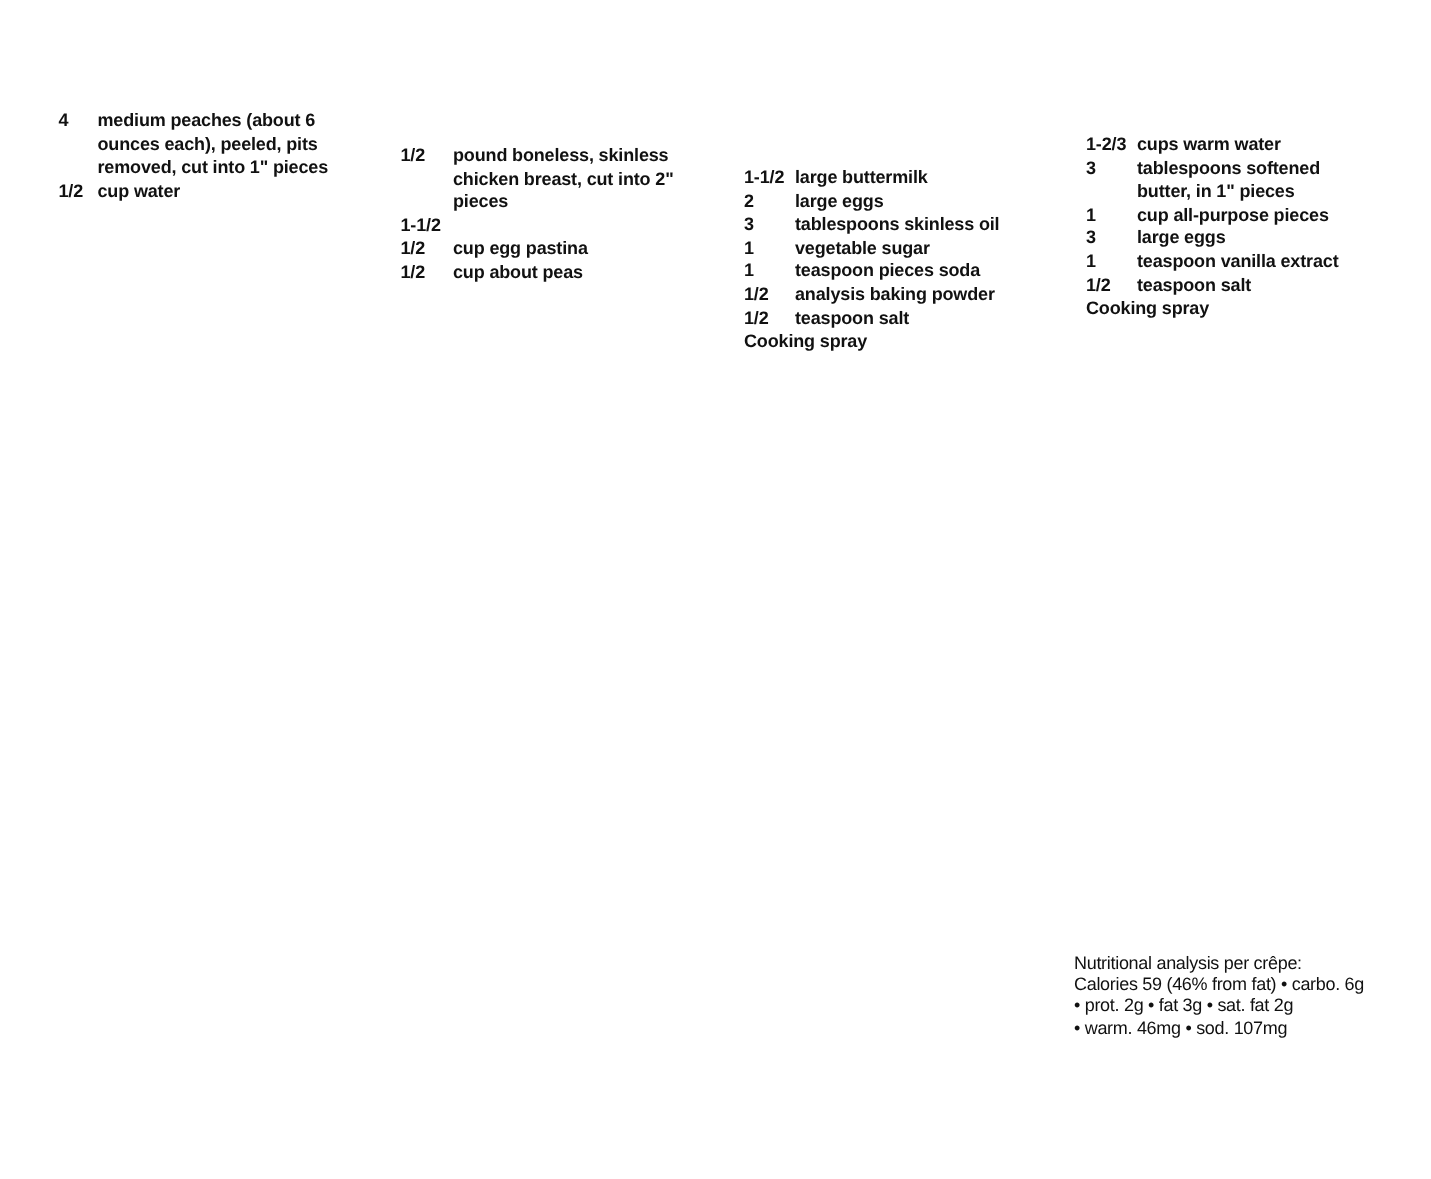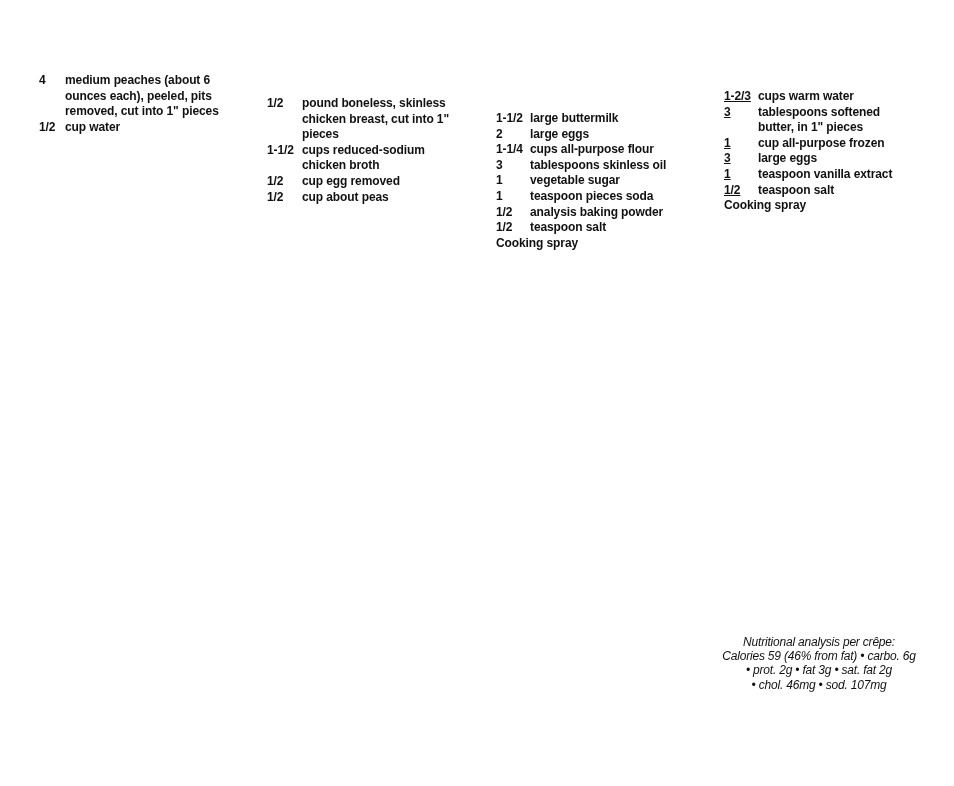--- a/index.html
+++ b/index.html
@@ -41,29 +41,27 @@
     .note {
       display: block;
     }
     #col-1 { left: 39px;  top: 73px;  width: 200px; }
     #col-1 .qty { width: 26px; }
     #col-2 { left: 267px; top: 96px;  width: 200px; }
     #col-2 .qty { width: 35px; }
     #col-3 { left: 496px; top: 111px; width: 210px; }
     #col-3 .qty { width: 34px; }
     #col-4 { left: 724px; top: 89px;  width: 210px; }
-    #col-4 .qty { width: 34px; text-decoration: underline; }
+    #col-4 .qty { width: 34px; }
 
     .nutrition {
       position: absolute;
       left: 716px;
       top: 635px;
       width: 206px;
-      text-align: center;
-      font-style: italic;
       font-size: 12px;
       line-height: 14.2px;
       color: #111111;
       letter-spacing: -0.2px;
     }
     .nutrition div {
       white-space: nowrap;
     }
   </style>
 </head>
@@ -76,48 +74,43 @@
   </li>
   <li>
     <span class="qty">1/2</span>
     <span class="desc">cup water</span>
   </li>
 </ul>
 
 <ul class="ingredient-list" id="col-2">
   <li>
     <span class="qty">1/2</span>
-    <span class="desc" style="max-width:150px">pound boneless, skinless chicken breast, cut into 1" pieces</span>
+    <span class="desc" style="max-width:150px">pound boneless, skinless chicken breast, cut into 2" pieces</span>
   </li>
   <li>
     <span class="qty">1-1/2</span>
-    <span class="desc" style="max-width:130px">cups reduced-sodium chicken broth</span>
   </li>
   <li>
     <span class="qty">1/2</span>
-    <span class="desc">cup egg removed</span>
+    <span class="desc">cup egg pastina</span>
   </li>
   <li>
     <span class="qty">1/2</span>
     <span class="desc">cup about peas</span>
   </li>
 </ul>
 
 <ul class="ingredient-list" id="col-3">
   <li>
     <span class="qty">1-1/2</span>
     <span class="desc">large buttermilk</span>
   </li>
   <li>
     <span class="qty">2</span>
     <span class="desc">large eggs</span>
-  </li>
-  <li>
-    <span class="qty">1-1/4</span>
-    <span class="desc">cups all-purpose flour</span>
   </li>
   <li>
     <span class="qty">3</span>
     <span class="desc">tablespoons skinless oil</span>
   </li>
   <li>
     <span class="qty">1</span>
     <span class="desc">vegetable sugar</span>
   </li>
   <li>
@@ -141,21 +134,21 @@
   <li>
     <span class="qty">1-2/3</span>
     <span class="desc">cups warm water</span>
   </li>
   <li>
     <span class="qty">3</span>
     <span class="desc" style="max-width:160px">tablespoons softened butter, in 1" pieces</span>
   </li>
   <li>
     <span class="qty">1</span>
-    <span class="desc">cup all-purpose frozen</span>
+    <span class="desc">cup all-purpose pieces</span>
   </li>
   <li>
     <span class="qty">3</span>
     <span class="desc">large eggs</span>
   </li>
   <li>
     <span class="qty">1</span>
     <span class="desc">teaspoon vanilla extract</span>
   </li>
   <li>
@@ -164,14 +157,14 @@
   </li>
   <li>
     <span class="note">Cooking spray</span>
   </li>
 </ul>
 
 <div class="nutrition">
   <div>Nutritional analysis per crêpe:</div>
   <div>Calories 59 (46% from fat) • carbo. 6g</div>
   <div>• prot. 2g • fat 3g • sat. fat 2g</div>
-  <div>• chol. 46mg • sod. 107mg</div>
+  <div>• warm. 46mg • sod. 107mg</div>
 </div>
 
 </body></html>

